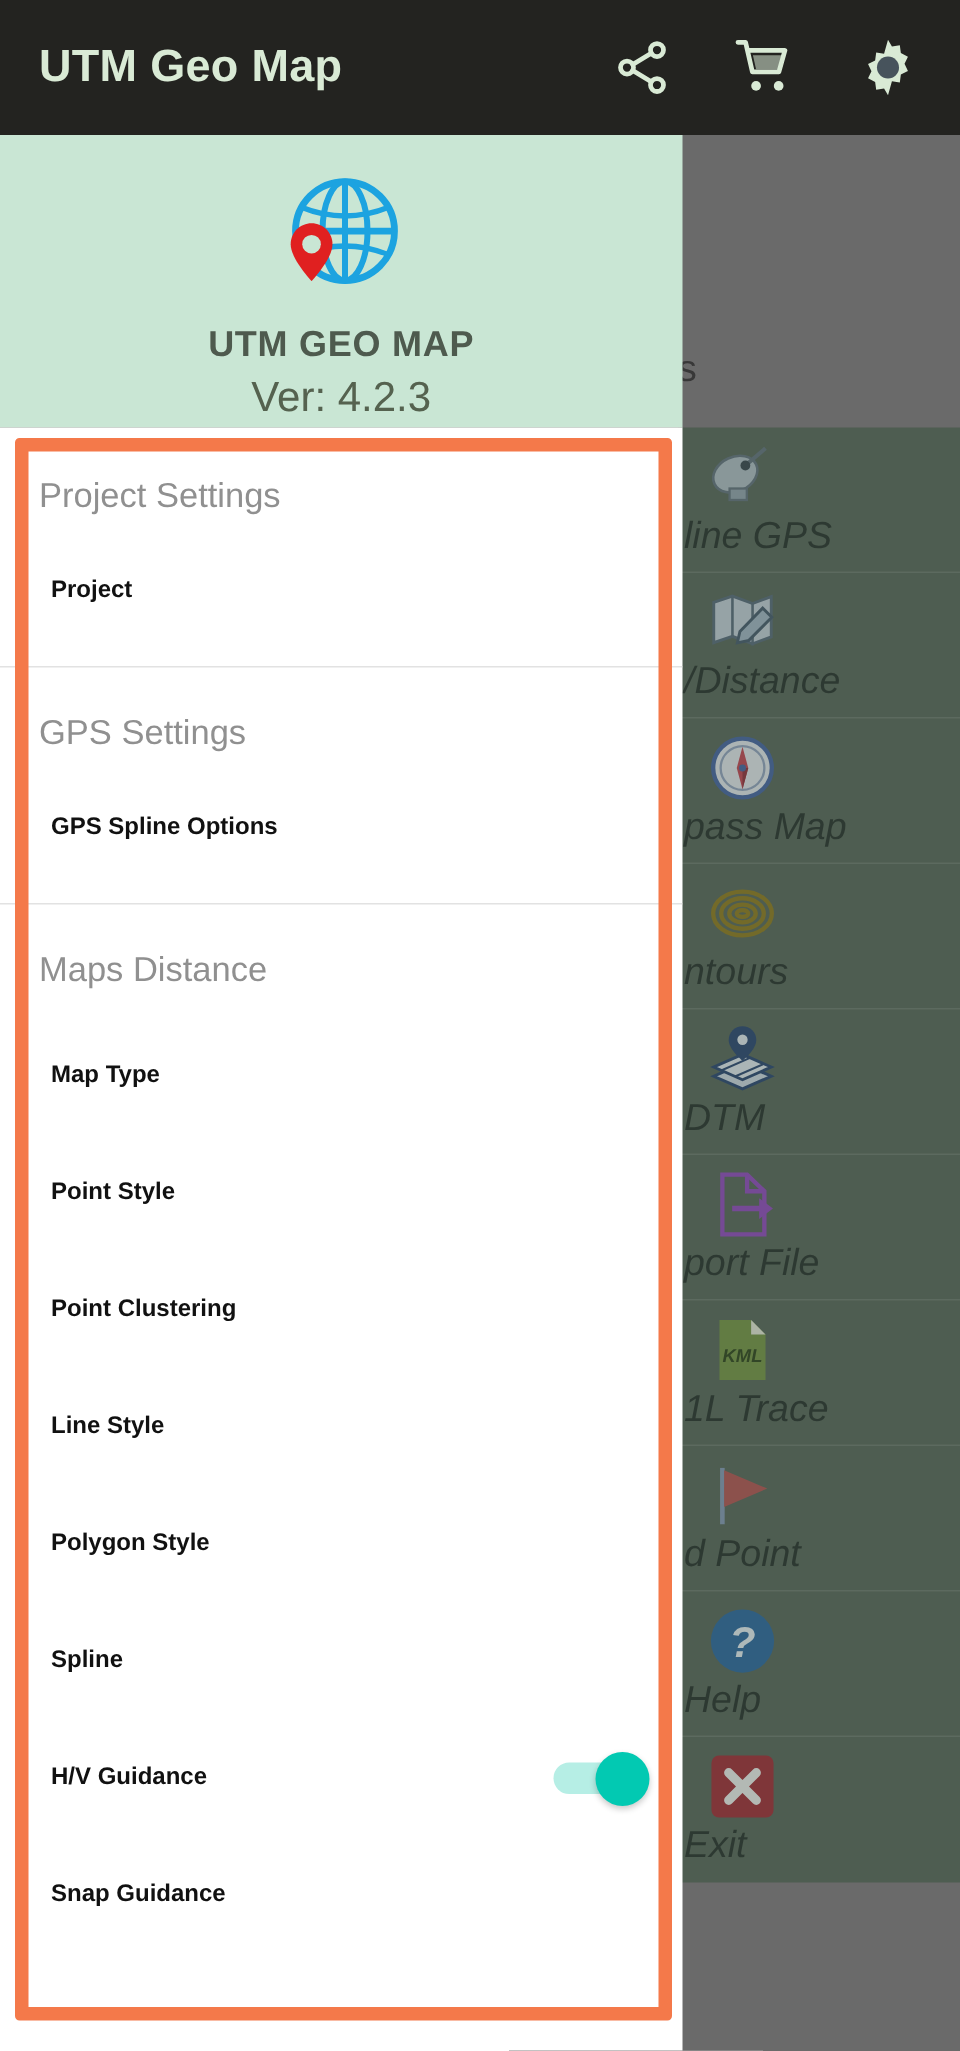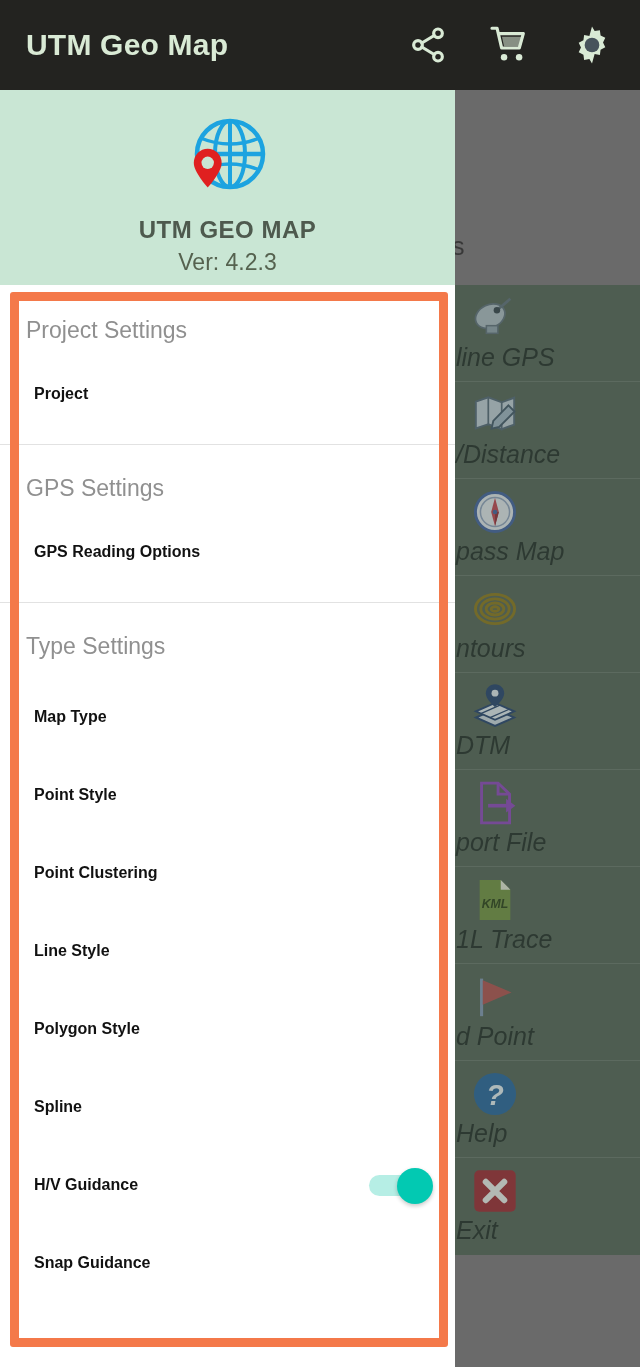--- a/index.html
+++ b/index.html
@@ -123,21 +123,21 @@
   .logo-wrap { width: 92px; height: 92px; position: relative; }
   .app-name {
     margin-top: 12px;
     font-size: 24px;
     font-weight: 700;
     color: #4e5a4e;
     letter-spacing: 0.5px;
   }
   .app-ver {
     margin-top: 5px;
-    font-size: 23px;
+    font-size: 28px;
     color: #55624f;
   }
 
   .drawer-list {
     position: relative;
     width: 455px;
     height: 1100px;
     background: #ffffff;
     overflow: hidden;
   }
@@ -340,26 +340,26 @@
         <div class="section">
           <div class="section-header" style="padding-top: 32px; padding-bottom: 0px;">Project Settings</div>
           <div class="list-row" style="height: 100px;">
             <span>Project</span>
           </div>
         </div>
         <div class="divider"></div>
         <div class="section">
           <div class="section-header" style="padding-top: 30px; padding-bottom: 0px;">GPS Settings</div>
           <div class="list-row" style="height: 100px;">
-            <span>GPS Reading Options</span>
+            <span>GPS Spline Options</span>
           </div>
         </div>
         <div class="divider"></div>
         <div class="section">
-          <div class="section-header" style="padding-top: 30px; padding-bottom: 0px;">Type Settings</div>
+          <div class="section-header" style="padding-top: 30px; padding-bottom: 0px;">Maps Distance</div>
           <div class="list-row" style="height: 78px; margin-top: 18px;">
             <span>Map Type</span>
           </div>
           <div class="list-row" style="height: 78px;">
             <span>Point Style</span>
           </div>
           <div class="list-row" style="height: 78px;">
             <span>Point Clustering</span>
           </div>
           <div class="list-row" style="height: 78px;">

